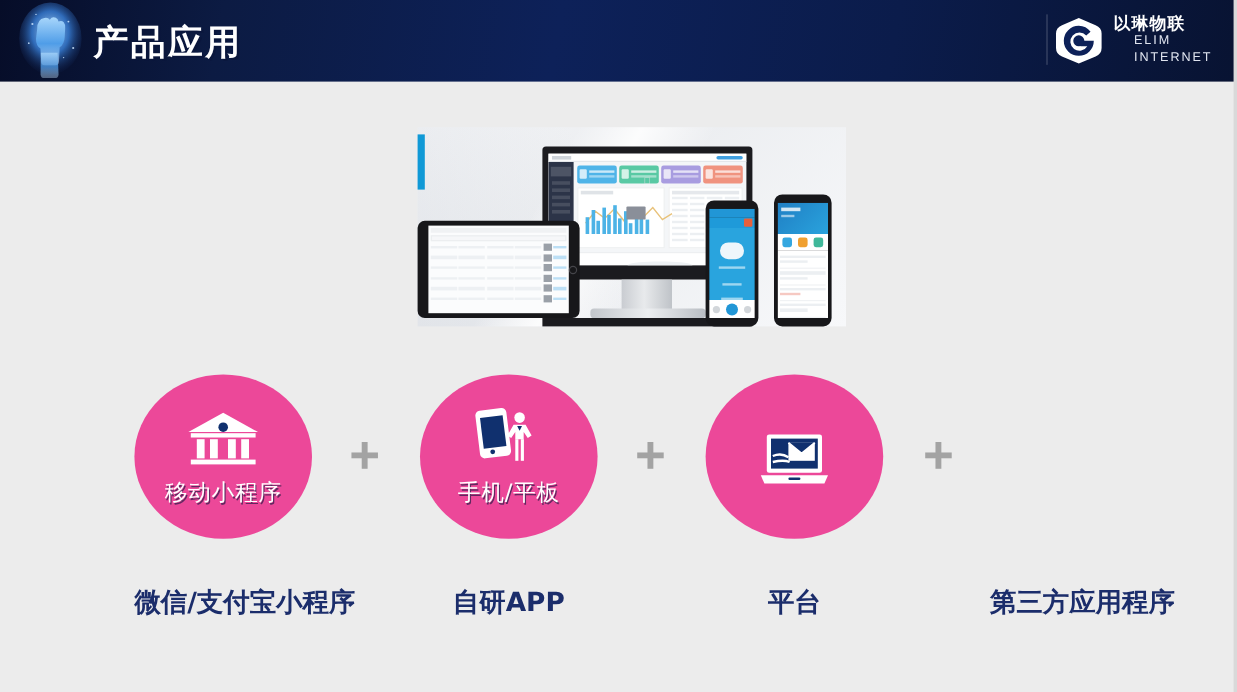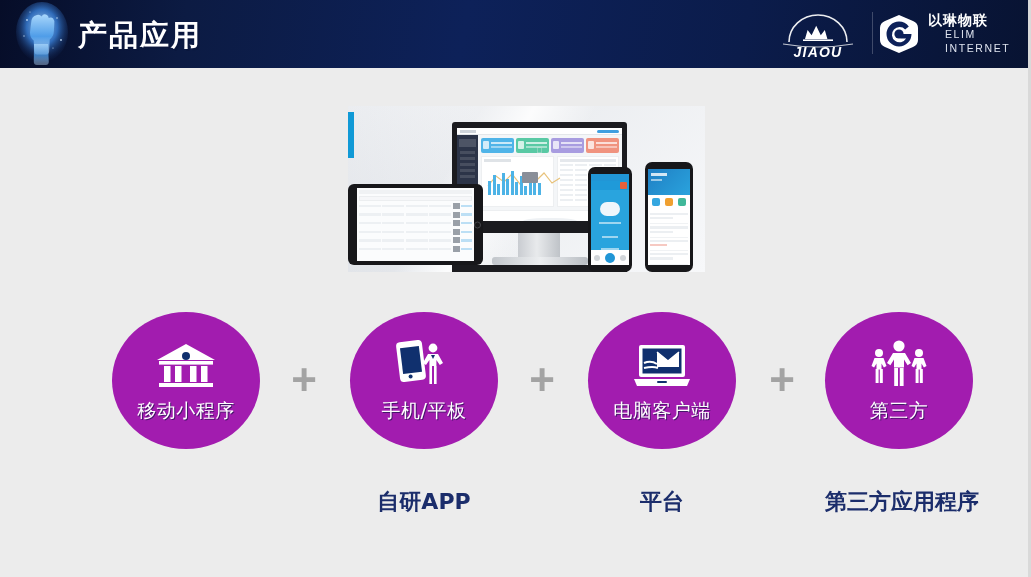--- a/index.html
+++ b/index.html
@@ -242,21 +242,21 @@
     left: 0; top: 312px;
     width: 1031px;
     height: 140px;
   }
   .node {
     position: absolute;
     top: 0;
     width: 148px;
     height: 137px;
     border-radius: 50%;
-    background: #a21caf;
+    background: #ec4899;
     display: flex;
     flex-direction: column;
     align-items: center;
     justify-content: center;
   }
   .node .nicon { height: 54px; display: flex; align-items: flex-end; justify-content: center; }
   .node .nlabel {
     margin-top: 7px;
     font-size: 19px;
     color: #ffffff;
@@ -333,29 +333,20 @@
           <circle cx="12" cy="36" r="0.7"></circle>
             <circle cx="49" cy="40" r="0.9"></circle>
           <circle cx="18" cy="12" r="0.6"></circle>
             <circle cx="41" cy="48" r="0.6"></circle>
         </g>
       </svg>
     </div>
 
     <div class="title">产品应用</div>
 
-    <div class="logo-jiaou">
-      <svg class="arc-svg" width="82" height="40" viewBox="0 0 82 40">
-        <path d="M12 34 a29 27 0 0 1 58 0" fill="none" stroke="#ffffff" stroke-width="1.6" opacity="0.92"></path>
-        <path d="M28 31 l2.6-9 l4 5.2 l4.6-9.4 l4.6 9.4 l4-5.2 l2.6 9 z" fill="#ffffff"></path>
-        <rect x="26" y="31.4" width="30" height="1.6" fill="#ffffff"></rect>
-        <path d="M6 36 q35 6 70 0" fill="none" stroke="#ffffff" stroke-width="1.1" opacity="0.75"></path>
-      </svg>
-      <div class="jiaou-text">JIAOU</div>
-    </div>
 
     <div class="logo-divider"></div>
 
     <div class="logo-elim">
       <svg class="elim-mark" viewBox="0 0 40 40">
         <path d="M20 1 L34 7 q5 2 5 7 v12 q0 5-5 7 L20 39 L6 33 q-5-2-5-7 V14 q0-5 5-7 Z" fill="#ffffff"></path>
         <path d="M20 7.5 a12.5 12.5 0 1 0 12.5 12.5 h-11 v4.6 h5.6 a7.6 7.6 0 1 1 -0.9-9 l3.6-3.1 A12.45 12.45 0 0 0 20 7.5 Z" fill="#0d2159"></path>
         <circle cx="20" cy="20" r="4.6" fill="#0d2159"></circle>
       </svg>
       <div class="elim-words">
@@ -622,50 +613,28 @@
           <rect x="12.5" y="5.5" width="39" height="25" fill="#10306e"></rect>
           <rect x="27" y="9" width="22" height="15" fill="#ffffff"></rect>
           <path d="M27 9 L38 18 L49 9 Z" fill="#10306e"></path>
           <path d="M27 9 L38 18 L49 9" fill="none" stroke="#ffffff" stroke-width="1.6"></path>
           <path d="M14 20 q7-3 13 1" fill="none" stroke="#ffffff" stroke-width="2"></path>
           <path d="M14 25 q9-2 14 0" fill="none" stroke="#ffffff" stroke-width="2"></path>
           <path d="M4 36 h56 l-3 7 H7 Z" fill="#ffffff"></path>
           <rect x="27" y="38" width="10" height="2" rx="1" fill="#10306e"></rect>
         </svg>
       </div>
-      <div class="nlabel">电脑客户端</div>
-    </div>
-
-    <div class="node node-4">
-      <div class="nicon">
-        <svg width="66" height="52" viewBox="0 0 66 52">
-
-          <circle cx="13" cy="14" r="4" fill="#ffffff"></circle>
-          <path d="M8.5 19 h9 l3 8 -2.6 1.6 -2.4-4 v6 h-5 v-6 l-2.4 4 L5.5 27 Z" fill="#ffffff"></path>
-          <rect x="9.6" y="30" width="3" height="14" fill="#ffffff"></rect>
-          <rect x="13.8" y="30" width="3" height="14" fill="#ffffff"></rect>
-
-          <circle cx="33" cy="7" r="5.6" fill="#ffffff"></circle>
-          <path d="M27 14 h12 l6 10 -3.4 2.2 -3.6-5.6 v8 h-10 v-8 l-3.6 5.6 L21 24 Z" fill="#ffffff"></path>
-          <rect x="28.2" y="29" width="3.8" height="18" fill="#ffffff"></rect>
-          <rect x="33.8" y="29" width="3.8" height="18" fill="#ffffff"></rect>
-
-          <circle cx="53" cy="14" r="4" fill="#ffffff"></circle>
-          <path d="M48.5 19 h9 l3 8 -2.6 1.6 -2.4-4 v6 h-5 v-6 l-2.4 4 L45.5 27 Z" fill="#ffffff"></path>
-          <rect x="49.6" y="30" width="3" height="14" fill="#ffffff"></rect>
-          <rect x="53.8" y="30" width="3" height="14" fill="#ffffff"></rect>
-        </svg>
-      </div>
-      <div class="nlabel">第三方</div>
-    </div>
+    </div>
+
 
     <div class="plus plus-1">+</div>
     <div class="plus plus-2">+</div>
     <div class="plus plus-3">+</div>
   </div>
 
   <div class="captions">
+    <div class="caption cap-1">微信/支付宝小程序</div>
     <div class="caption cap-2">自研APP</div>
     <div class="caption cap-4">第三方应用程序</div>
     <div class="caption cap-3">平台</div>
   </div>
 
 </div>
 
 </body></html>

